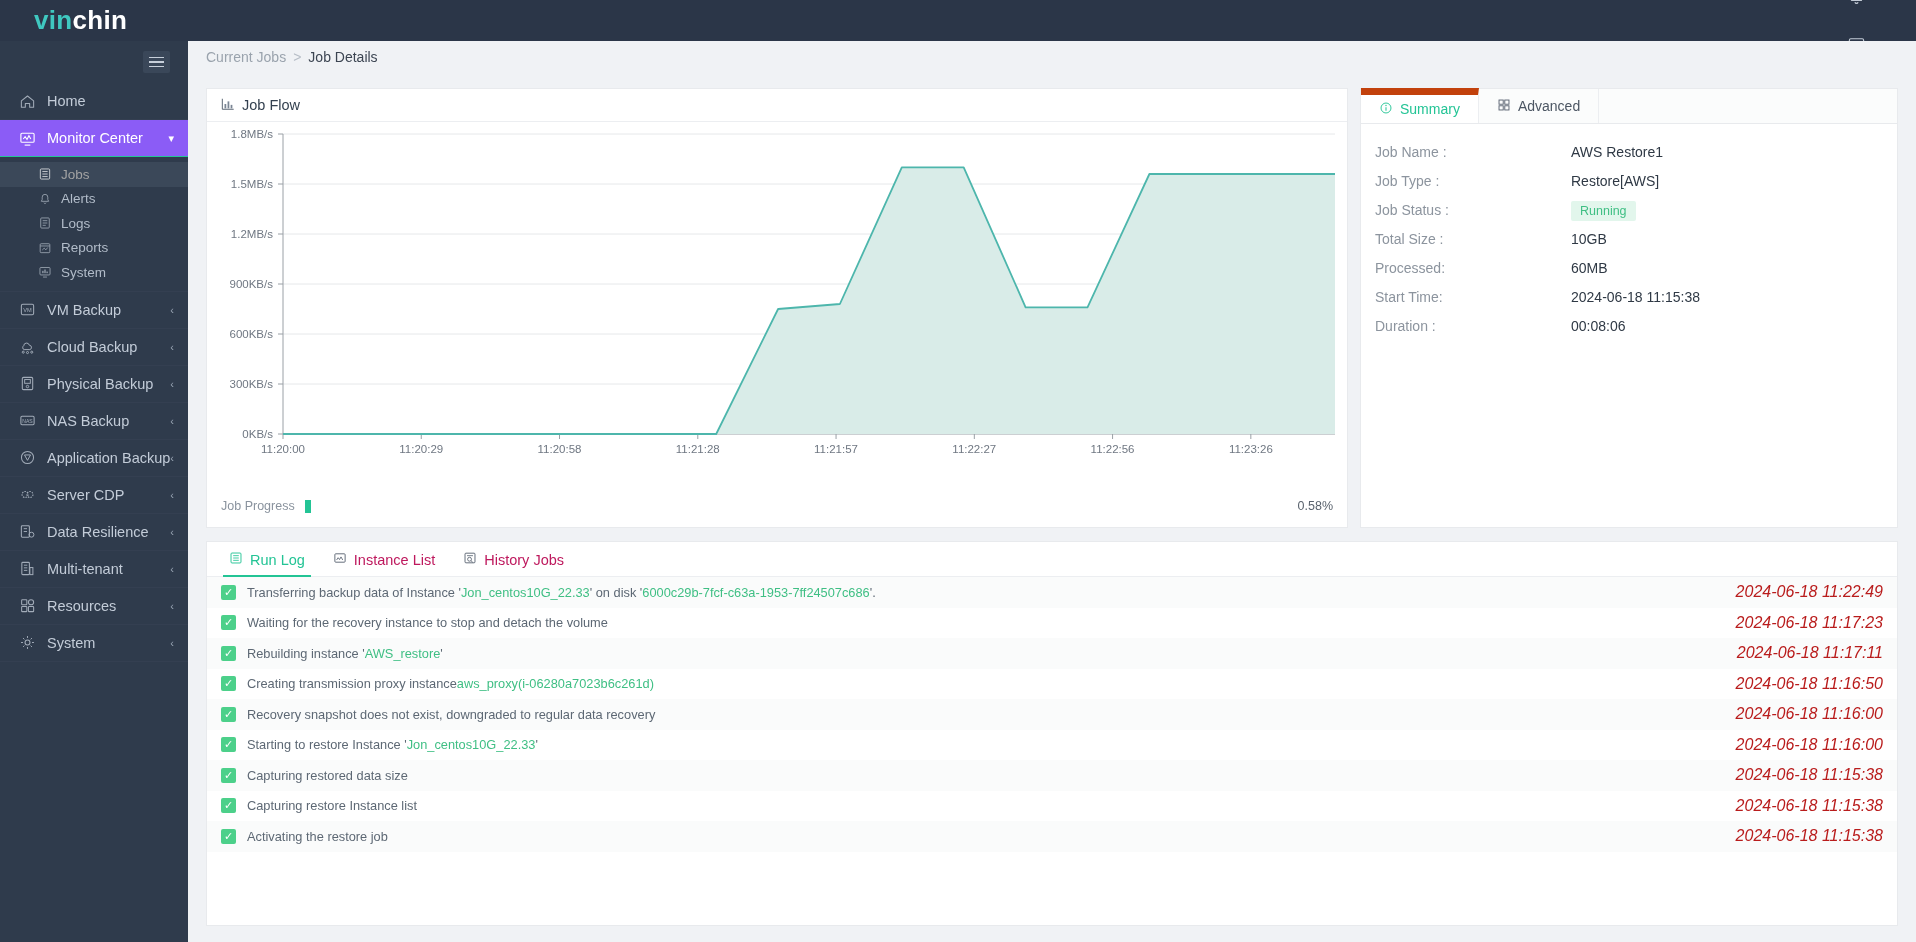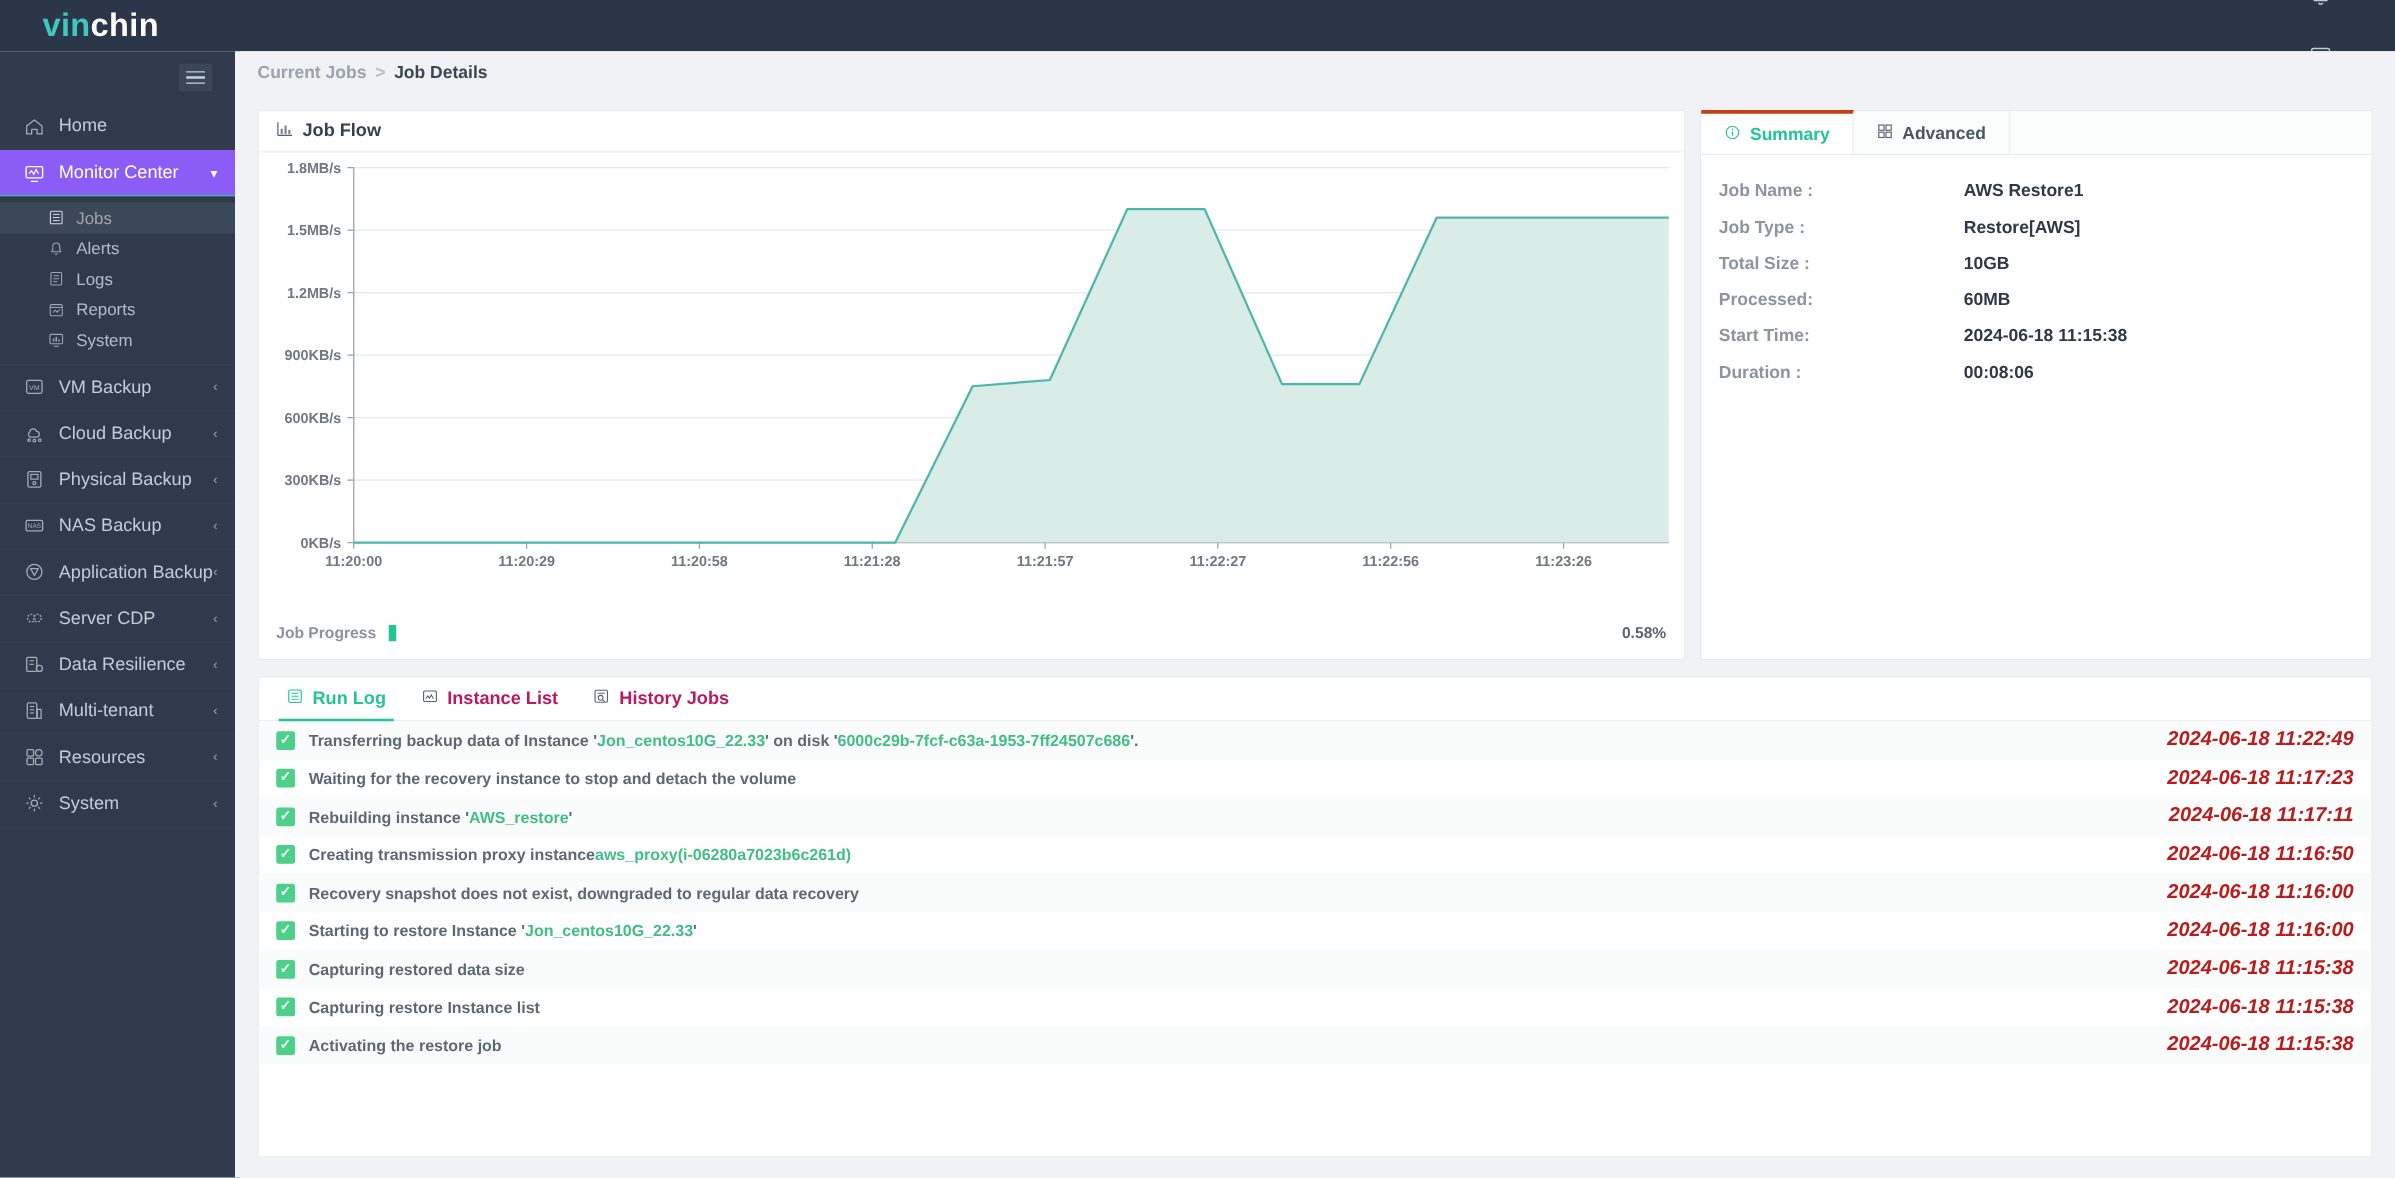--- a/index.html
+++ b/index.html
@@ -73,21 +73,21 @@
   .sub-item.active { background: #3b4859; color: #a3a3a3; }
   .sub-item .sub-ico {
     width: 18px; margin-right: 7px; display: inline-flex;
     align-items: center; justify-content: center; opacity: .8;
   }
   .subnav-wrap { padding: 5px 0 6px; border-bottom: 1px solid #343f51; }
 
   
   #main {
     position: absolute; top: 41px; left: 188px;
-    width: 1728px; height: 901px; background: #f0f2f5; overflow: hidden; font-weight: bold;
+    width: 1728px; height: 901px; background: #f0f2f5; overflow: hidden;
   }
   #breadcrumb {
     height: 32px; display: flex; align-items: center;
     padding-left: 18px; font-size: 14px; color: #9aa3ad;
     gap: 7px;
   }
   #breadcrumb .bc-current { color: #3c4552; }
   #breadcrumb .bc-sep { color: #b6bdc6; }
 
   .panel { background: #ffffff; border: 1px solid #e8eaed; }
@@ -128,21 +128,21 @@
     height: 35px; display: flex; align-items: stretch;
     border-bottom: 1px solid #e8eaed; background: #fbfcfc;
   }
   .tab {
     display: flex; align-items: center; gap: 7px;
     padding: 0 18px; font-size: 14px; color: #4c5663; cursor: pointer;
     border-right: 1px solid #eceef1;
   }
   .tab.active {
     color: #23c495; background: #ffffff;
-    border-top: 3px solid #c2410c; margin-top: -1px;
+    border-top: 7px solid #c2410c; margin-top: -1px;
   }
   #summary-body { padding: 13px 0 0 14px; }
   .kv { display: flex; align-items: center; height: 29px; font-size: 14px; }
   .kv .k { width: 196px; color: #8c949e; }
   .kv .v { color: #2f3945; }
   .badge-running {
     background: #e2f6ec; color: #3fbf84;
     font-size: 12.5px; padding: 3px 9px; border-radius: 2px;
   }
 
@@ -517,20 +517,24 @@
     <div id="summary-body">
         <div class="kv">
           <span class="k">Job Name :</span>
           <span class="v"><span>AWS Restore1</span></span>
         </div>
         <div class="kv">
           <span class="k">Job Type :</span>
           <span class="v"><span>Restore[AWS]</span></span>
         </div>
         <div class="kv">
+          <span class="k">Job Status :</span>
+          <span class="v"><span class="badge-running">Running</span></span>
+        </div>
+        <div class="kv">
           <span class="k">Total Size :</span>
           <span class="v"><span>10GB</span></span>
         </div>
         <div class="kv">
           <span class="k">Processed:</span>
           <span class="v"><span>60MB</span></span>
         </div>
         <div class="kv">
           <span class="k">Start Time:</span>
           <span class="v"><span>2024-06-18 11:15:38</span></span>

